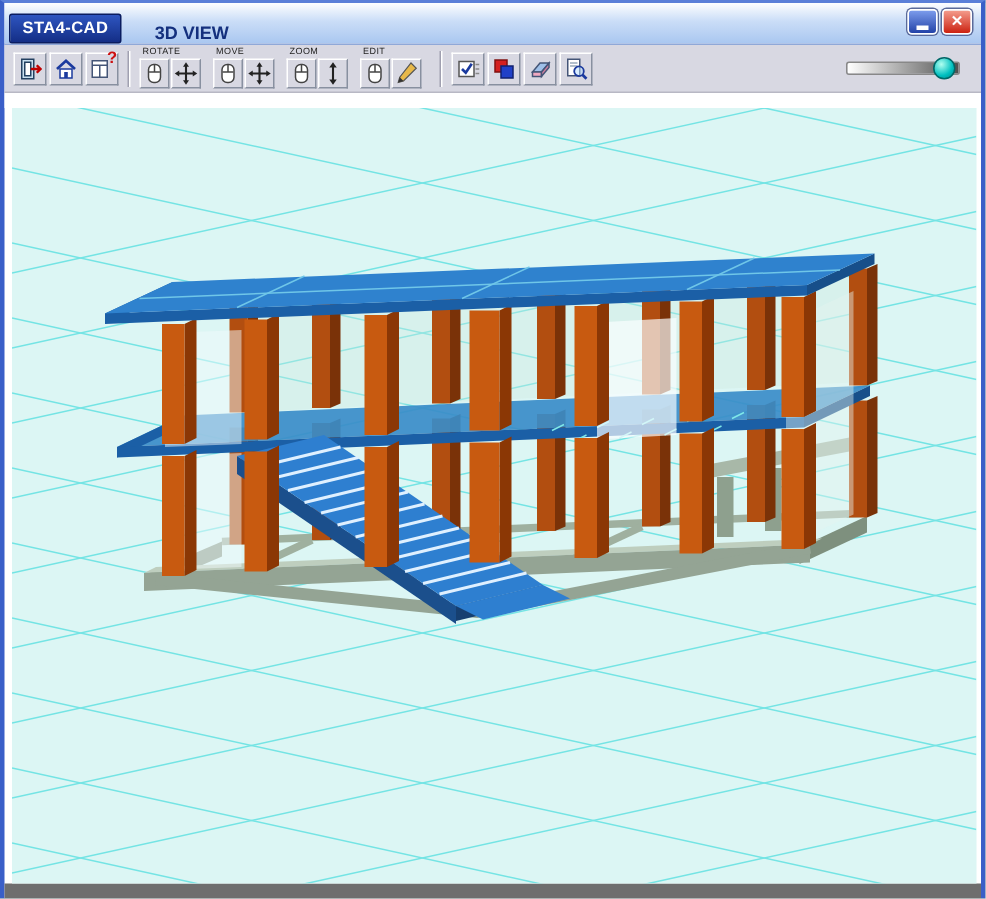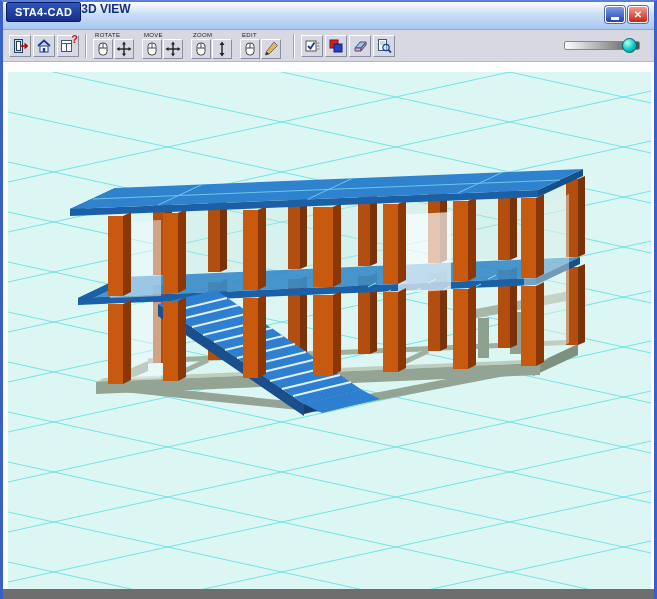--- a/index.html
+++ b/index.html
@@ -8,25 +8,25 @@
 
   .window { width: 657px; height: 599px;
             border-left: 3px solid #3A5FC8; border-right: 3px solid #3A5FC8;
             border-top: 2px solid #5A7FD8;
             background: #fff; display: flex; flex-direction: column; }
 
   
   .titlebar { flex: 0 0 28px; height: 28px; position: relative;
               background: linear-gradient(180deg,#FDFEFF 0%,#CADDF7 45%,#A9C7F0 100%);
               border-bottom: 1px solid #8FA8D8;
-              display: flex; align-items: flex-start; }
+              display: flex; align-items: flex-end; }
   .app-badge { margin-left: 3px; background: linear-gradient(180deg,#2E55C0,#142E86);
                color: #fff; font-weight: bold; font-size: 11px; padding: 3px 8px;
                border: 1px solid #0A1C60; border-radius: 2px; letter-spacing: .3px; }
-  .window-title { color: #14307E; font-weight: bold; font-size: 12px; }
+  .window-title { margin-left: 22px; color: #14307E; font-weight: bold; font-size: 12px; }
   .win-buttons { position: absolute; right: 6px; top: 4px; display: flex; gap: 3px; }
   .win-btn { width: 20px; height: 17px; border: 1px solid #fff; border-radius: 3px;
              box-shadow: 0 0 0 1px #5A6A9A; cursor: pointer;
              display: flex; align-items: center; justify-content: center; }
   .btn-min { background: linear-gradient(180deg,#7C9CEC,#2343A8); }
   .btn-close { background: linear-gradient(180deg,#F49C8C,#CC2211);
                color: #fff; font-size: 10px; font-weight: bold; line-height: 10px; }
   .min-bar { width: 8px; height: 3px; background: #fff; margin-top: 8px; }
 
   

